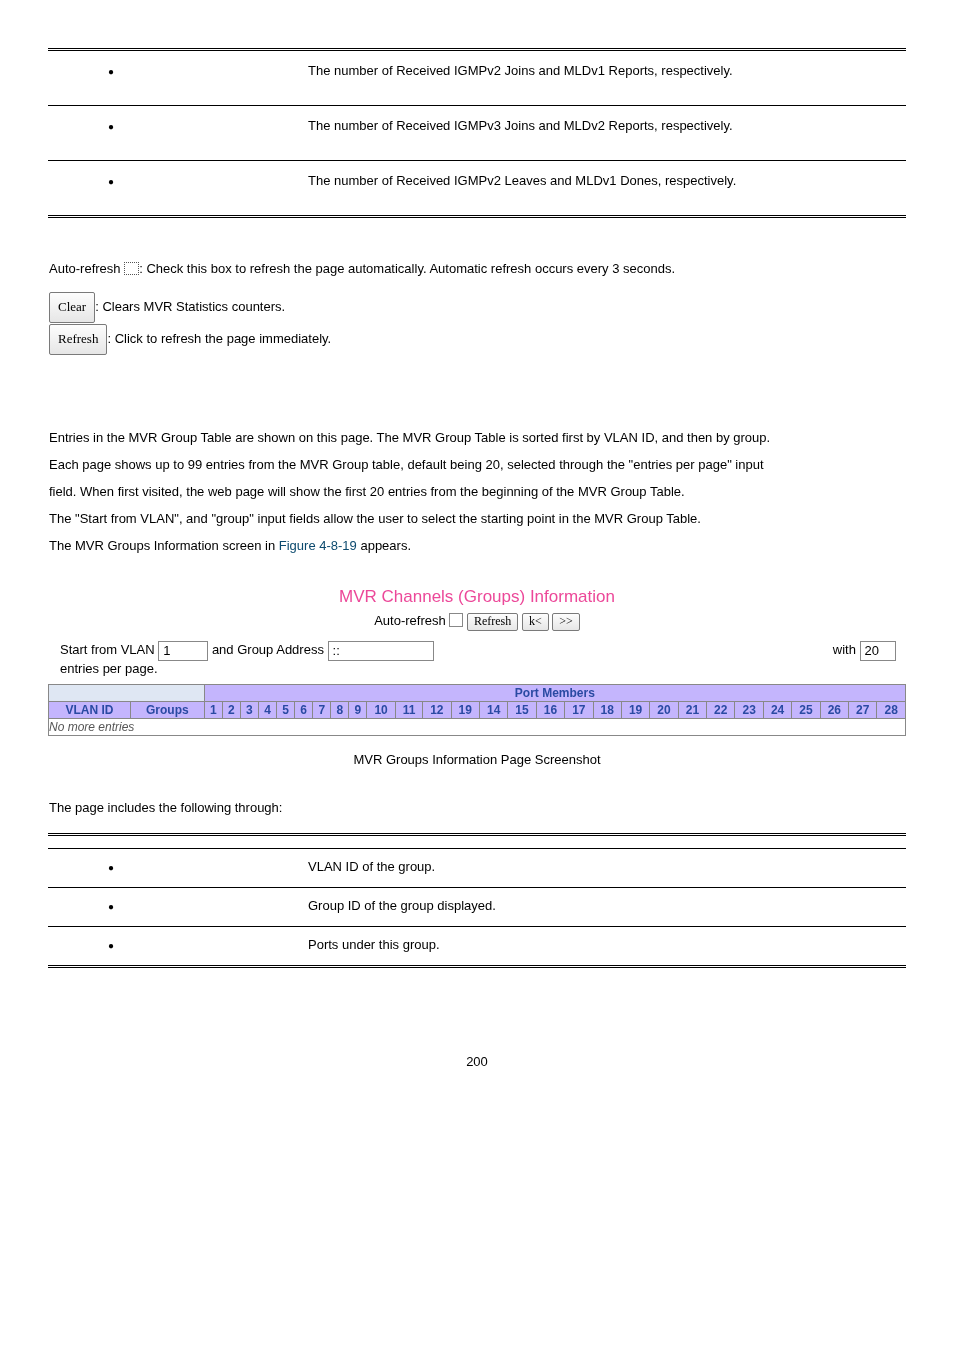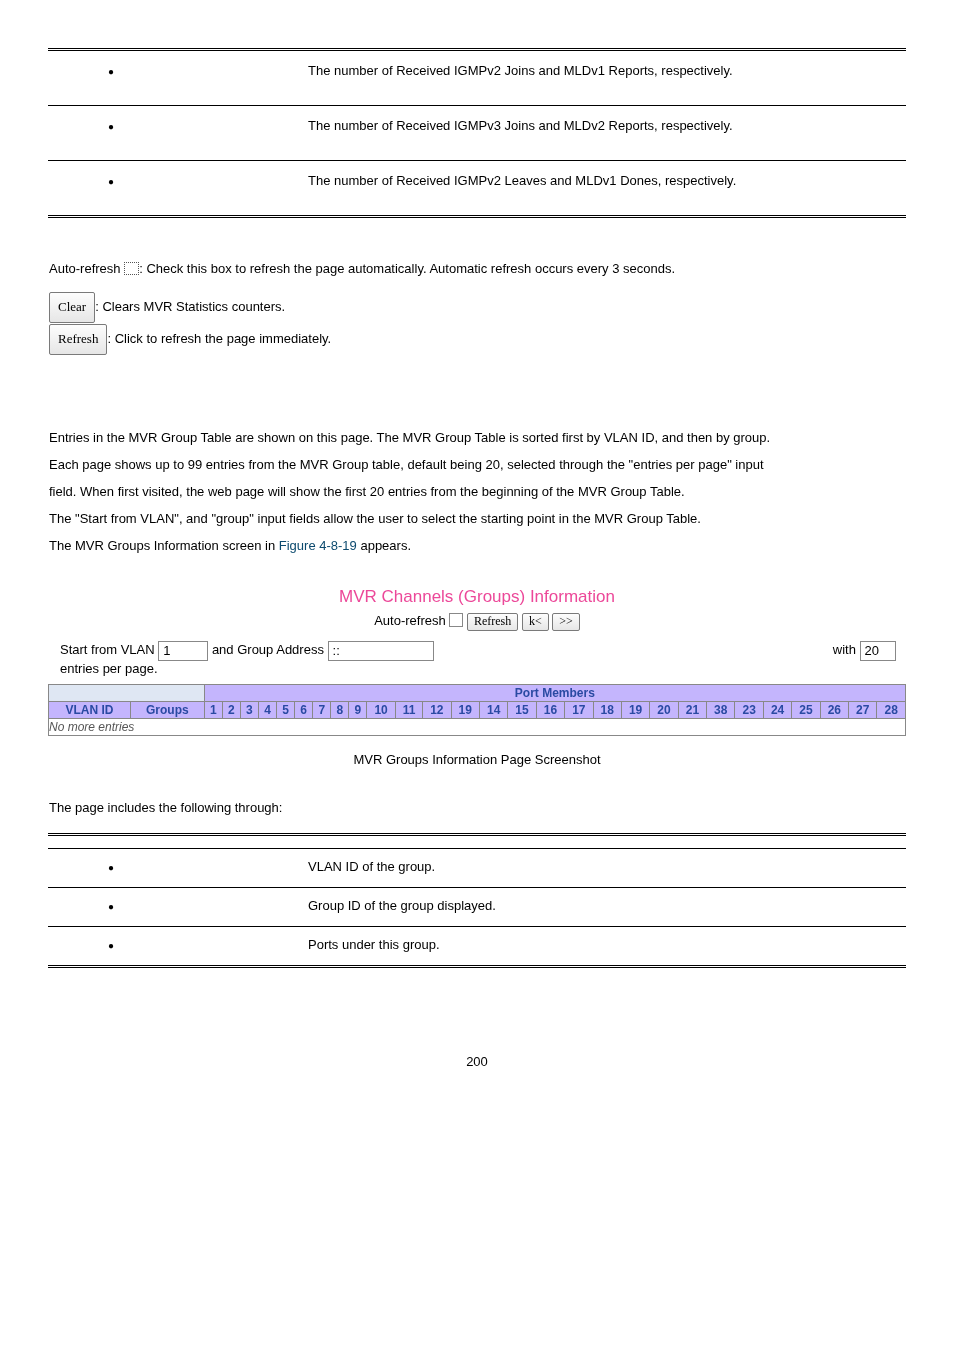--- a/index.html
+++ b/index.html
@@ -242,21 +242,21 @@
         <th>12</th>
         <th>19</th>
         <th>14</th>
         <th>15</th>
         <th>16</th>
         <th>17</th>
         <th>18</th>
         <th>19</th>
         <th>20</th>
         <th>21</th>
-        <th>38</th>
+        <th>22</th>
         <th>23</th>
         <th>24</th>
         <th>25</th>
         <th>26</th>
         <th>27</th>
         <th>28</th>
       </tr>
   <tr>
     <td colspan="30" class="nomore">No more entries</td>
   </tr>

